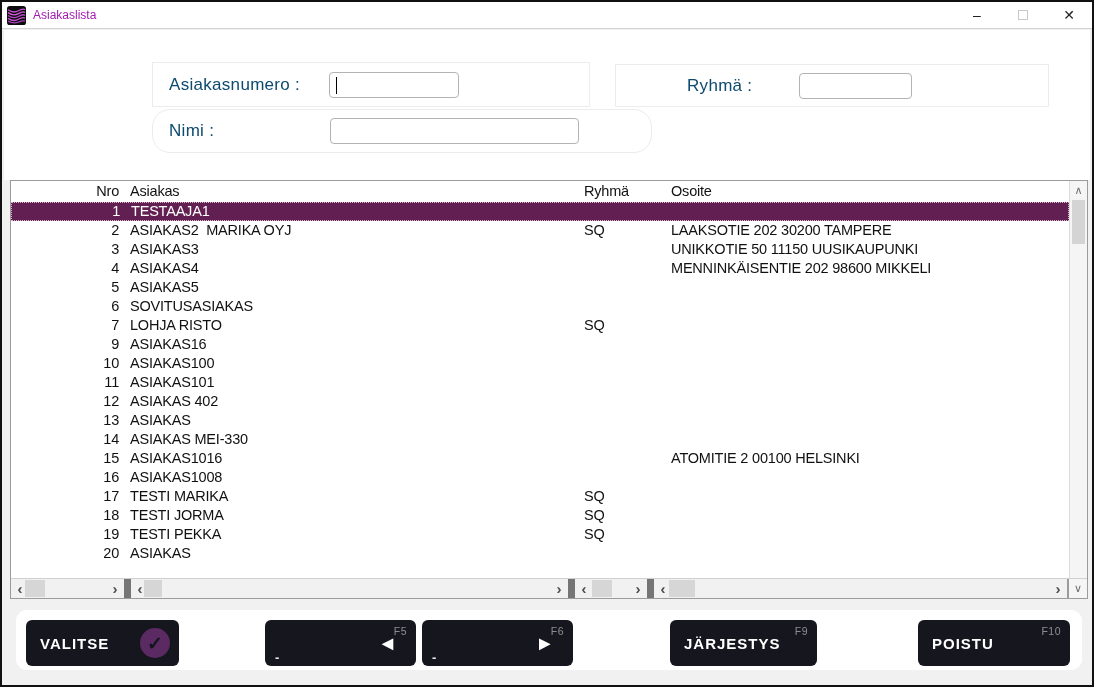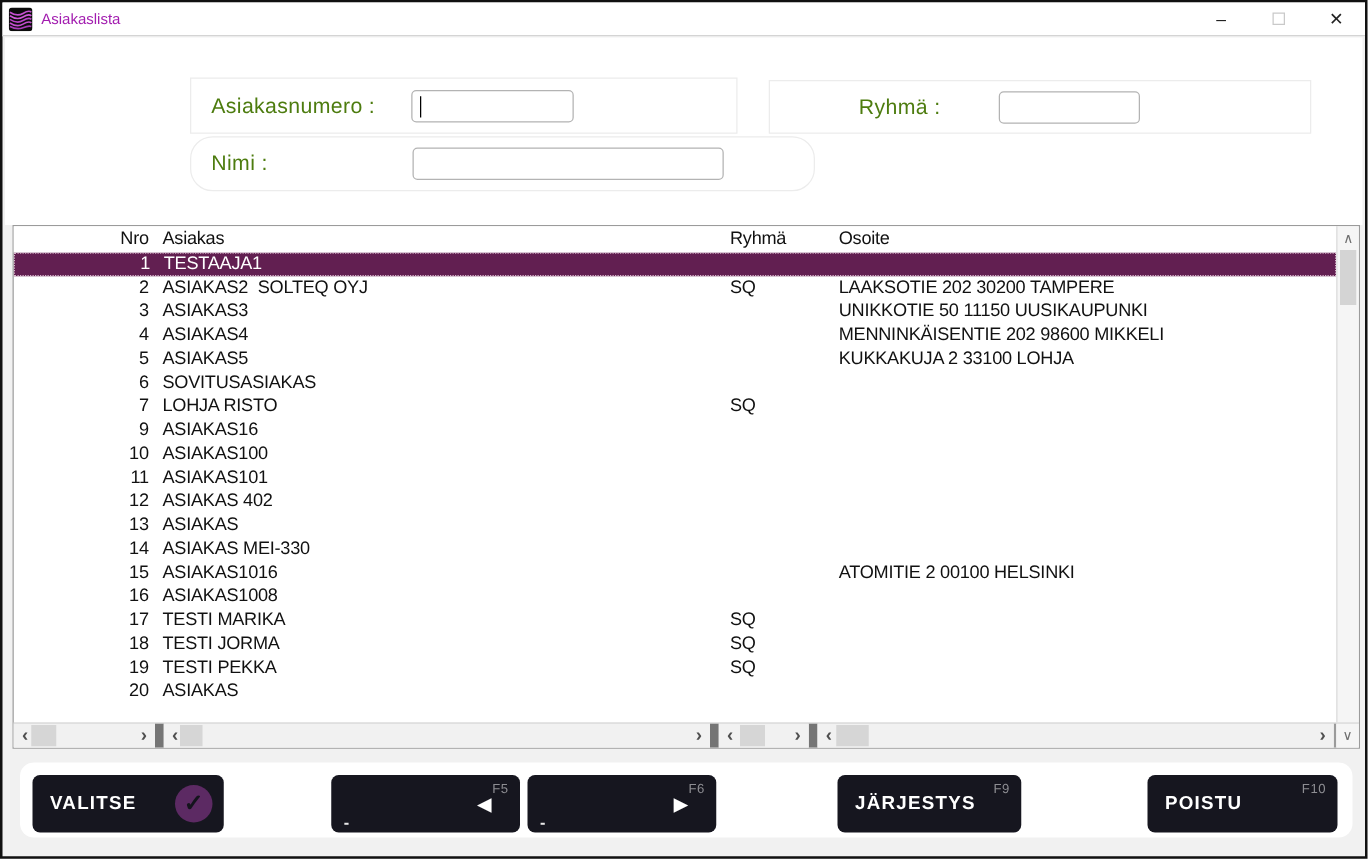--- a/index.html
+++ b/index.html
@@ -17,21 +17,21 @@
   .win-btn { width:46px; height:100%; display:flex; align-items:center; justify-content:center;
              font-size:14px; color:#222; cursor:default; }
   .max-glyph { width:10px; height:10px; border:1px solid #c9c9c9; background:#fff; }
 
   
   .form-panel { position:absolute; left:2px; right:2px; top:28px; height:150px; background:#fff; }
   .gbox { position:absolute; border:1px solid #ececec; background:#fff; }
   .gbox-asiakasnumero { left:148px; top:32px; width:438px; height:45px; }
   .gbox-nimi          { left:148px; top:79px; width:500px; height:44px;border-radius:18px; }
   .gbox-ryhma         { left:611px; top:34px; width:434px; height:43px; }
-  .flabel { position:absolute; top:50%; transform:translateY(-50%); font-size:17px; color:#4d7c0f; letter-spacing:.3px; white-space:nowrap; }
+  .flabel { position:absolute; top:50%; transform:translateY(-50%); font-size:17px; color:#0c4a6e; letter-spacing:.3px; white-space:nowrap; }
   .finput { position:absolute; top:50%; transform:translateY(-50%); height:26px; border:1px solid #b3b3b3;
             border-radius:4px; background:#fff; font-size:14px; padding:0 5px; outline:none; }
   .caret { position:absolute; left:6px; top:4px; width:1px; height:17px; background:#000; }
 
   
   .table { position:absolute; left:8px; top:178px; width:1078px; height:419px;
            border:1px solid #9b9b9b; background:#fff;
            font-size:14.5px; letter-spacing:-0.2px; color:#111; }
   .thead { position:absolute; left:0; top:0; right:18px; height:21px; background:#fff; }
   .tbody { position:absolute; left:0; top:21px; right:18px; bottom:20px; overflow:hidden; }
@@ -129,24 +129,24 @@
 
   <div class="table">
     <div class="thead">
       <span class="cell c-nro">Nro</span>
       <span class="cell c-asiakas">Asiakas</span>
       <span class="cell c-ryhma">Ryhmä</span>
       <span class="cell c-osoite">Osoite</span>
     </div>
     <div class="tbody">
         <div class="trow selected"><span class="cell c-nro">1</span><span class="cell c-asiakas">TESTAAJA1</span><span class="cell c-ryhma"></span></div>
-        <div class="trow"><span class="cell c-nro">2</span><span class="cell c-asiakas">ASIAKAS2  SOLTEQ OYJ</span><span class="cell c-ryhma">SQ</span><span class="cell c-osoite">LAAKSOTIE 202 30200 TAMPERE</span></div>
+        <div class="trow"><span class="cell c-nro">2</span><span class="cell c-asiakas">ASIAKAS2  MARIKA OYJ</span><span class="cell c-ryhma">SQ</span><span class="cell c-osoite">LAAKSOTIE 202 30200 TAMPERE</span></div>
         <div class="trow"><span class="cell c-nro">3</span><span class="cell c-asiakas">ASIAKAS3</span><span class="cell c-ryhma"></span><span class="cell c-osoite">UNIKKOTIE 50 11150 UUSIKAUPUNKI</span></div>
         <div class="trow"><span class="cell c-nro">4</span><span class="cell c-asiakas">ASIAKAS4</span><span class="cell c-ryhma"></span><span class="cell c-osoite">MENNINKÄISENTIE 202 98600 MIKKELI</span></div>
-        <div class="trow"><span class="cell c-nro">5</span><span class="cell c-asiakas">ASIAKAS5</span><span class="cell c-ryhma"></span><span class="cell c-osoite">KUKKAKUJA 2 33100 LOHJA</span></div>
+        <div class="trow"><span class="cell c-nro">5</span><span class="cell c-asiakas">ASIAKAS5</span><span class="cell c-ryhma"></span></div>
         <div class="trow"><span class="cell c-nro">6</span><span class="cell c-asiakas">SOVITUSASIAKAS</span><span class="cell c-ryhma"></span><span class="cell c-osoite"></span></div>
         <div class="trow"><span class="cell c-nro">7</span><span class="cell c-asiakas">LOHJA RISTO</span><span class="cell c-ryhma">SQ</span><span class="cell c-osoite"></span></div>
         <div class="trow"><span class="cell c-nro">9</span><span class="cell c-asiakas">ASIAKAS16</span><span class="cell c-ryhma"></span><span class="cell c-osoite"></span></div>
         <div class="trow"><span class="cell c-nro">10</span><span class="cell c-asiakas">ASIAKAS100</span><span class="cell c-ryhma"></span><span class="cell c-osoite"></span></div>
         <div class="trow"><span class="cell c-nro">11</span><span class="cell c-asiakas">ASIAKAS101</span><span class="cell c-ryhma"></span><span class="cell c-osoite"></span></div>
         <div class="trow"><span class="cell c-nro">12</span><span class="cell c-asiakas">ASIAKAS 402</span><span class="cell c-ryhma"></span><span class="cell c-osoite"></span></div>
         <div class="trow"><span class="cell c-nro">13</span><span class="cell c-asiakas">ASIAKAS</span><span class="cell c-ryhma"></span><span class="cell c-osoite"></span></div>
         <div class="trow"><span class="cell c-nro">14</span><span class="cell c-asiakas">ASIAKAS MEI-330</span><span class="cell c-ryhma"></span><span class="cell c-osoite"></span></div>
         <div class="trow"><span class="cell c-nro">15</span><span class="cell c-asiakas">ASIAKAS1016</span><span class="cell c-ryhma"></span><span class="cell c-osoite">ATOMITIE 2 00100 HELSINKI</span></div>
         <div class="trow"><span class="cell c-nro">16</span><span class="cell c-asiakas">ASIAKAS1008</span><span class="cell c-ryhma"></span><span class="cell c-osoite"></span></div>

